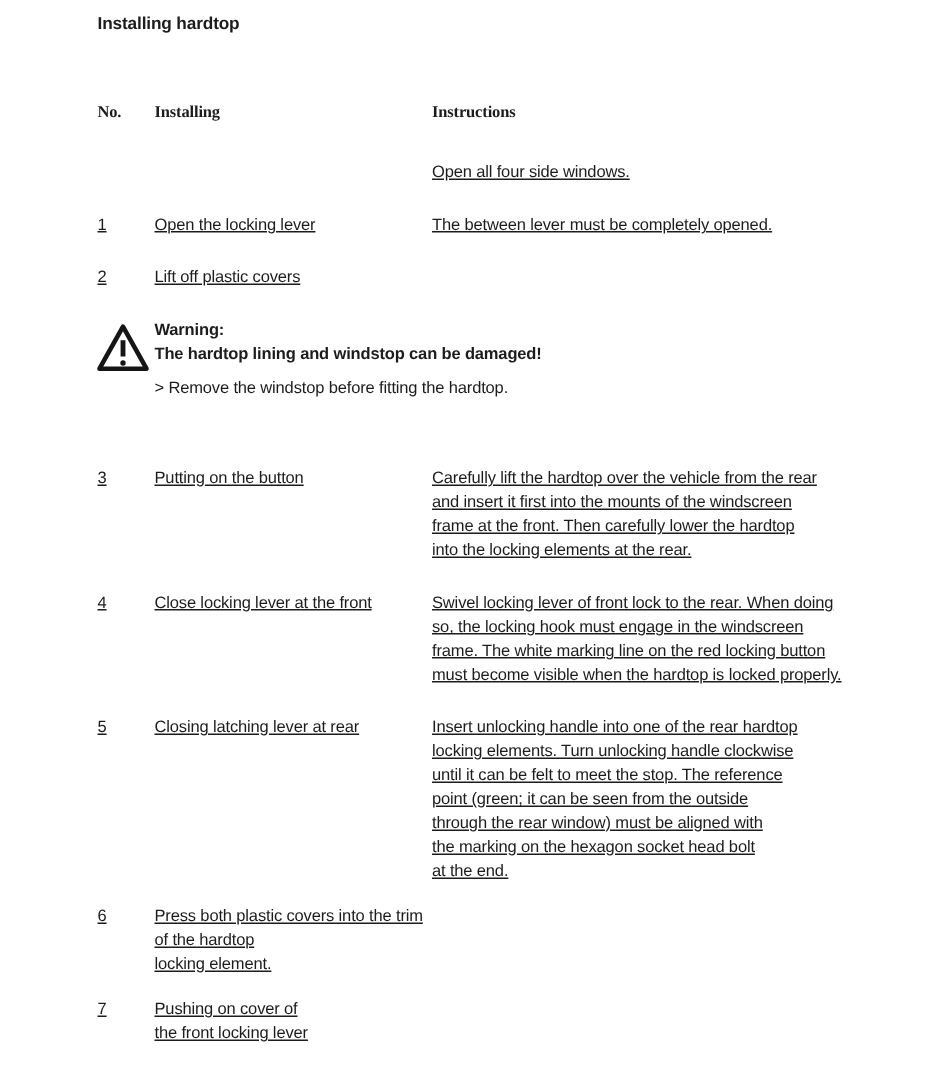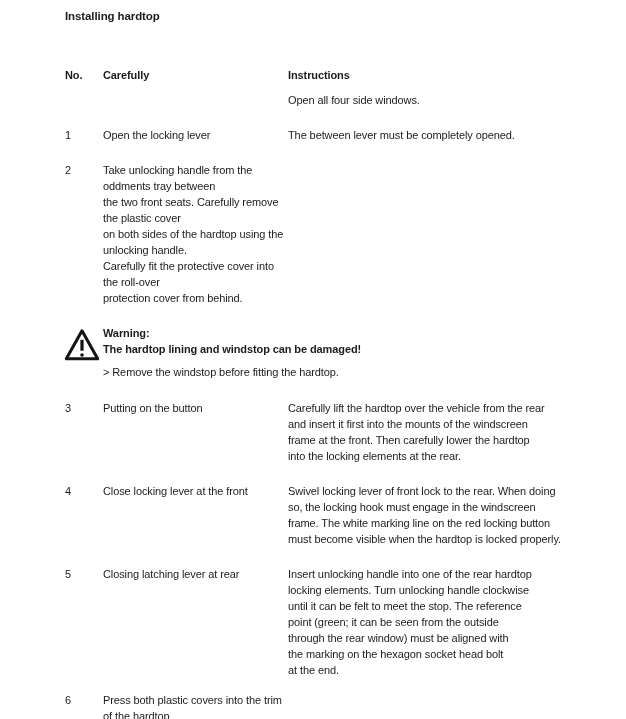--- a/index.html
+++ b/index.html
@@ -28,31 +28,32 @@
     font-size: 11.5px;
     margin: 0 0 27px 0;
   }
   .grid-row {
     display: grid;
     grid-template-columns: 38px 185px 1fr;
     align-items: start;
   }
   .header-row {
     font-weight: bold;
-    margin-bottom: 9px;
+    margin-bottom: 24px;
+    font-family: Liberation Serif, serif;
   }
-  .t-row { margin-bottom: 19px; }
+  .t-row { margin-bottom: 19px; text-decoration: underline; }
   .t-row.tight { margin-bottom: 14px; }
   .cell-no { white-space: pre-line; }
   .cell-proc { white-space: pre-line; padding-right: 8px; }
   .cell-instr { white-space: pre-line; padding-right: 2px; }
   .warning-block {
     display: flex;
     align-items: flex-start;
-    margin: 18px 0 20px 0;
+    margin: 18px 0 44px 0;
   }
   .warning-icon-wrap {
     width: 38px;
     flex: 0 0 38px;
     margin-right: 0;
     padding-top: 2px;
     margin-left: -2px;
   }
   .warning-text { margin-left: 2px; }
   .warning-label { font-weight: bold; }
@@ -64,43 +65,39 @@
 <body>
 
 <div class="page">
 
   <div class="doc-title">Installing hardtop</div>
 
   <div class="spacer-sm"></div>
 
   <div class="grid-row header-row">
     <div class="cell-no">No.</div>
-    <div class="cell-proc">Carefully</div>
+    <div class="cell-proc">Installing</div>
     <div class="cell-instr">Instructions</div>
   </div>
 
   <div class="grid-row t-row">
     <div class="cell-no"></div>
     <div class="cell-proc"></div>
     <div class="cell-instr">Open all four side windows.</div>
   </div>
 
   <div class="grid-row t-row">
     <div class="cell-no">1</div>
     <div class="cell-proc">Open the locking lever</div>
     <div class="cell-instr">The between lever must be completely opened.</div>
   </div>
 
   <div class="grid-row t-row">
     <div class="cell-no">2</div>
-    <div class="cell-instr">Take unlocking handle from the oddments tray between
-the two front seats. Carefully remove the plastic cover
-on both sides of the hardtop using the unlocking handle.
-Carefully fit the protective cover into the roll-over
-protection cover from behind.</div>
+    <div class="cell-proc">Lift off plastic covers</div>
   </div>
 
   <div class="warning-block">
     <div class="warning-icon-wrap">
       <svg width="38" height="37" viewBox="0 0 40 38" aria-hidden="true">
         <path d="M20 3.5 L36.5 33 L3.5 33 Z" fill="none" stroke="#151515" stroke-width="3.2" stroke-linejoin="round"></path>
         <line x1="20" y1="13" x2="20" y2="24.5" stroke="#151515" stroke-width="3.4" stroke-linecap="butt"></line>
         <circle cx="20" cy="29" r="1.9" fill="#151515"></circle>
       </svg>
     </div>

